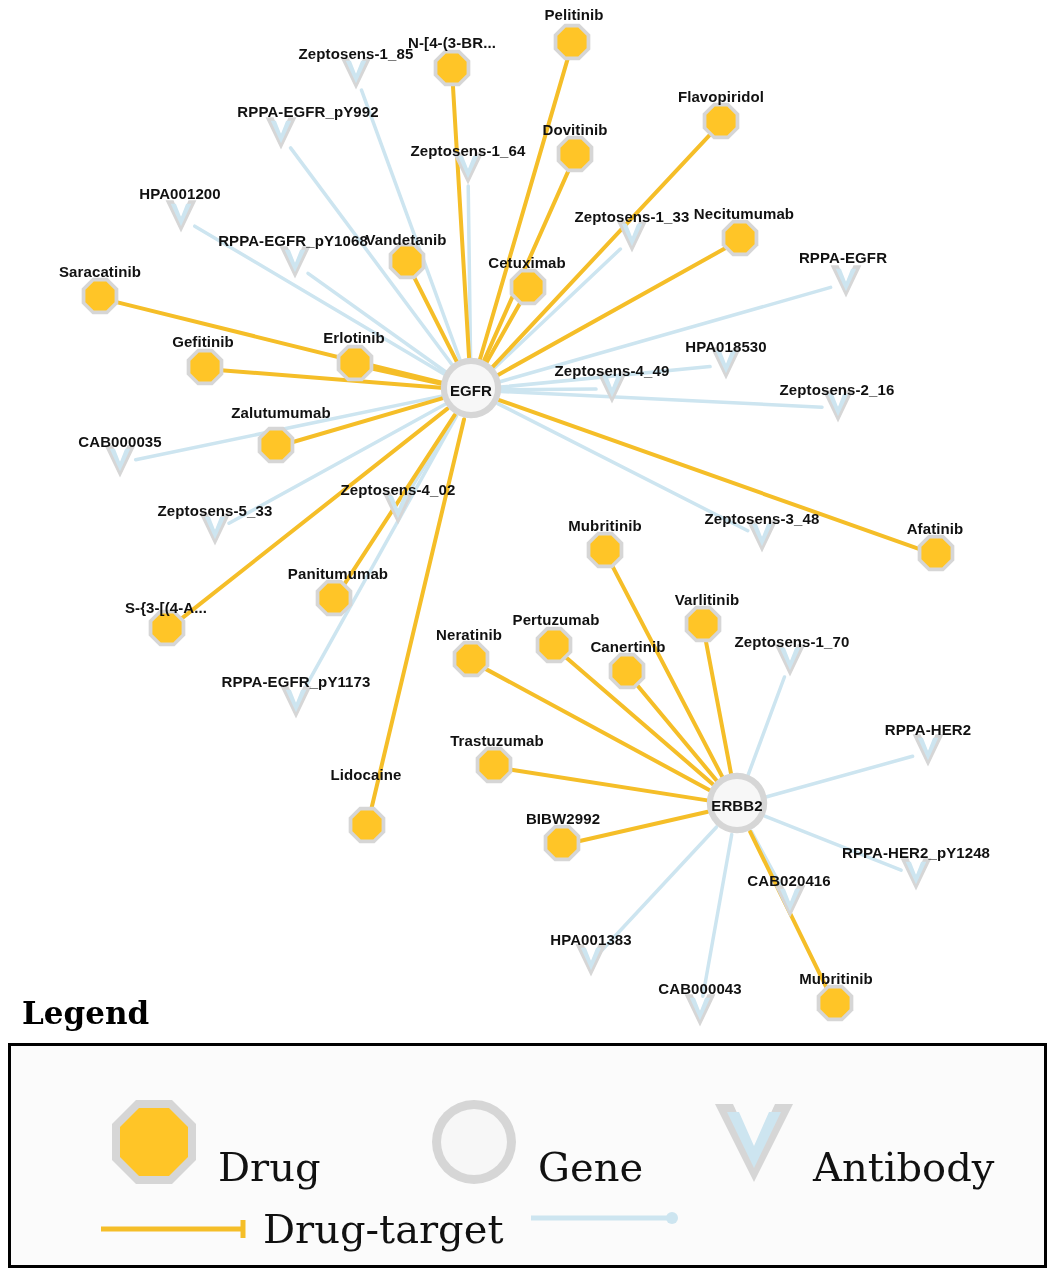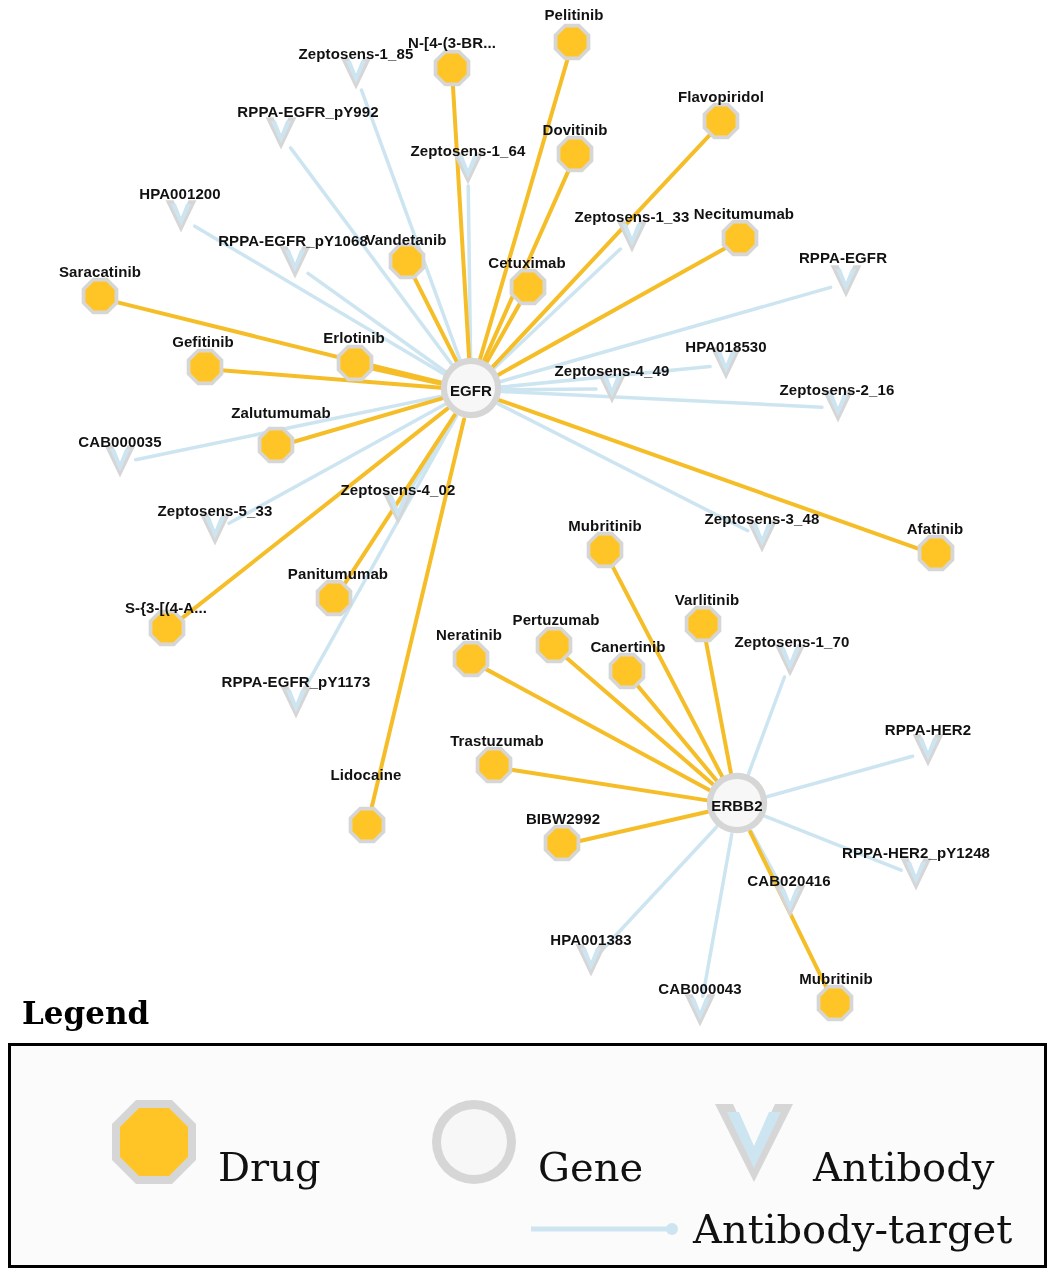--- a/index.html
+++ b/index.html
@@ -396,21 +396,27 @@
     </div>
     <div class="legend-item" style="left:700px;">
       <svg width="86" height="96" viewBox="0 0 86 96">
         <polygon points="4,10 43,88 82,10 64,10 43,56 22,10" fill="#D6D6D6"></polygon>
         <polygon points="16,18 43,74 70,18 58,18 43,52 28,18" fill="#CDE5F0"></polygon>
       </svg>
       <span class="legend-text">Antibody</span>
     </div>
   </div>
   <div class="legend-row2">
+    <div class="legend-edge-item" style="left:90px;">
+      <svg width="150" height="24" viewBox="0 0 150 24">
+        <line x1="0" y1="12" x2="142" y2="12" stroke="#F5BE28" stroke-width="5"></line>
+        <line x1="142" y1="3" x2="142" y2="21" stroke="#F5BE28" stroke-width="5"></line>
+      </svg>
+      <span class="legend-text">Drug-target</span>
+    </div>
     <div class="legend-edge-item" style="left:520px;">
       <svg width="150" height="24" viewBox="0 0 150 24">
         <line x1="0" y1="12" x2="138" y2="12" stroke="#CDE5F0" stroke-width="5"></line>
         <circle cx="141" cy="12" r="6" fill="#CDE5F0"></circle>
       </svg>
-      <span class="legend-text">Antibody-target</span>
     </div>
   </div>
 </div>
 
 </body></html>

